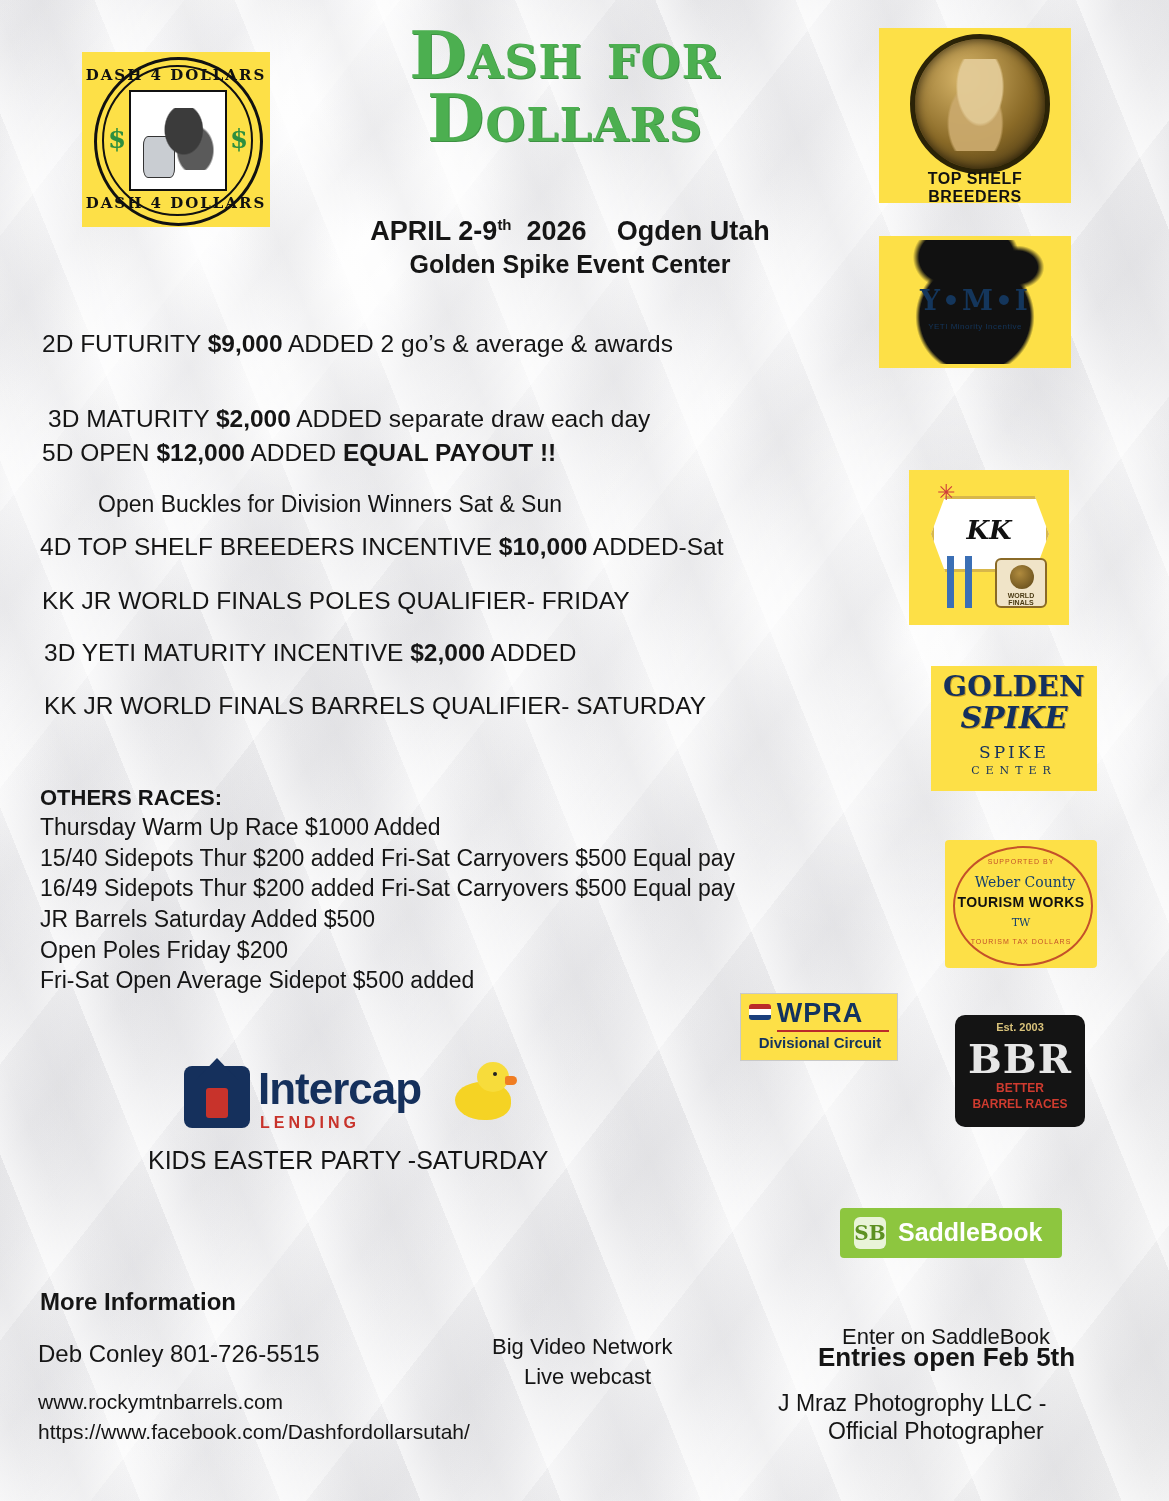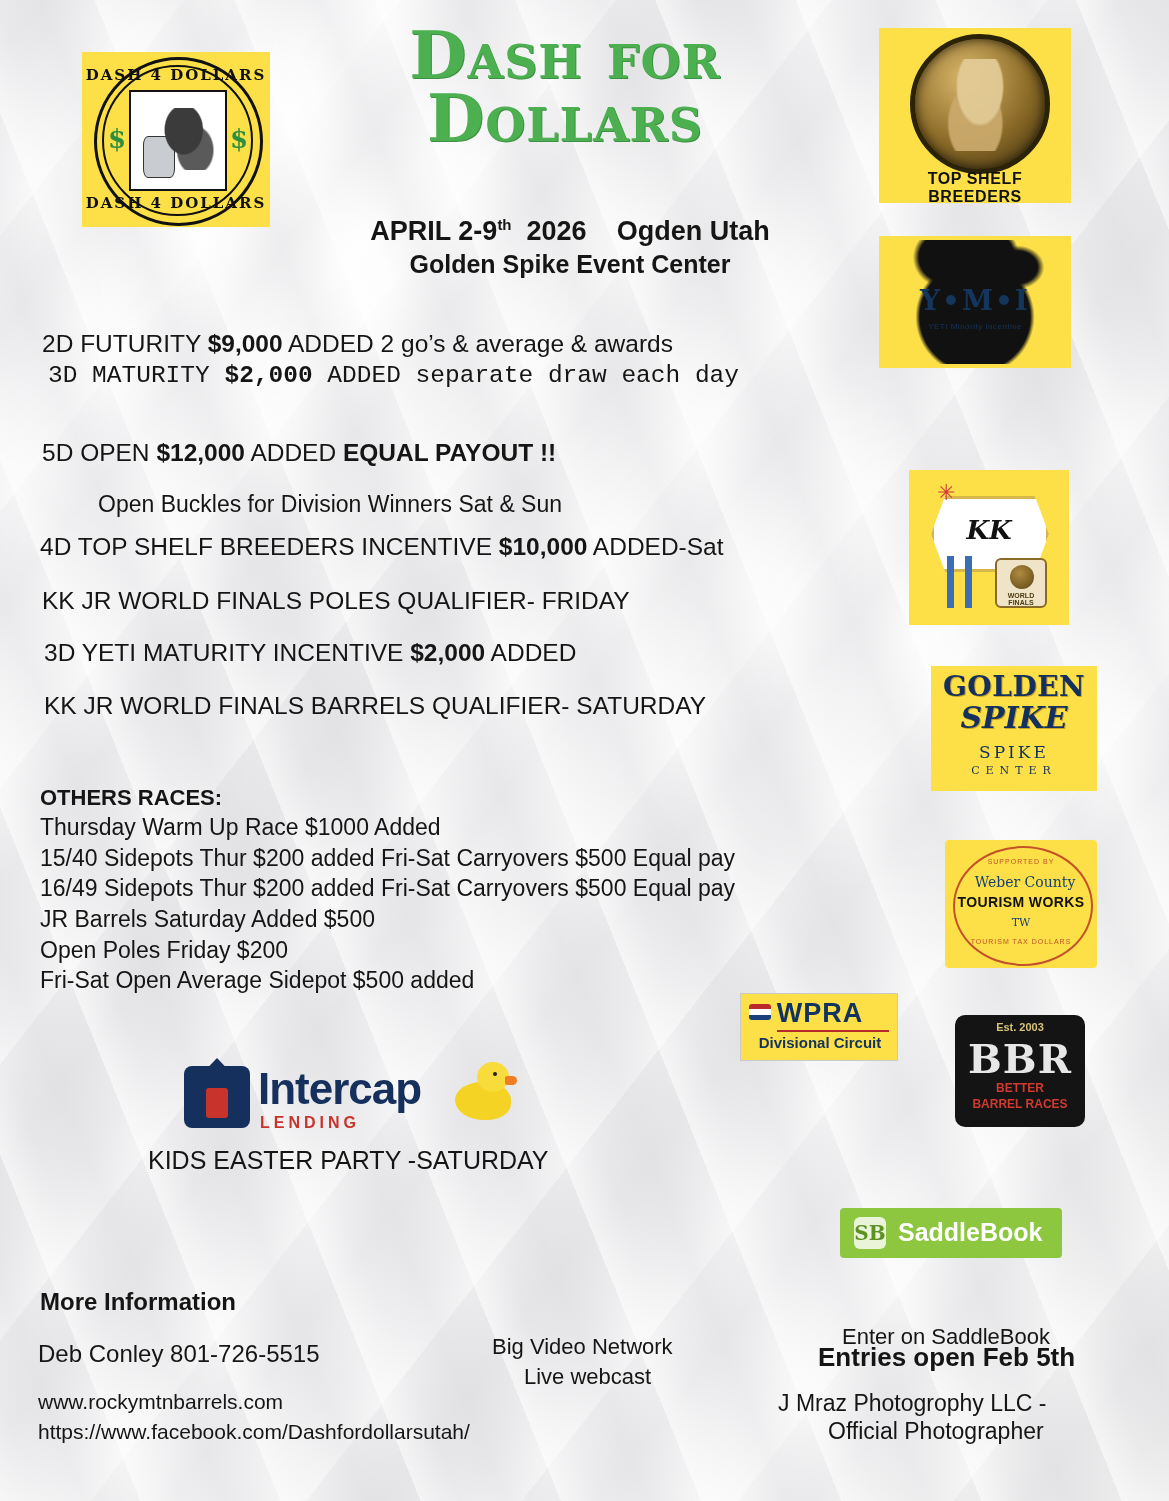--- a/index.html
+++ b/index.html
@@ -356,21 +356,21 @@
     <span>APRIL 2-9</span><sup>th</sup>&nbsp;
     <span>2026</span>&nbsp;&nbsp;&nbsp;
     <span>Ogden Utah</span>
   </div>
   <div class="abs" id="eventline2">Golden Spike Event Center</div>
 
   <div class="abs race" style="left:42px; top:330px;">
     <span>2D FUTURITY </span><span class="bold">$9,000</span><span> ADDED  2 go’s &amp; average &amp; awards</span>
   </div>
 
-  <div class="abs race" style="left:48px; top:362px;font-family:Liberation Mono, monospace;">
+  <div class="abs race" style="left:48px; top:405px;">
     <span>3D MATURITY  </span><span class="bold">$2,000</span><span> ADDED  separate draw each day</span>
   </div>
 
   <div class="abs race" style="left:42px; top:439px;">
     <span>5D OPEN  </span><span class="bold">$12,000</span><span> ADDED     </span><span class="bold">EQUAL PAYOUT !!</span>
   </div>
 
   <div class="abs race" style="left:98px; top:491px; font-size:23px;">
     <span>Open Buckles for Division Winners Sat &amp; Sun</span>
   </div>

